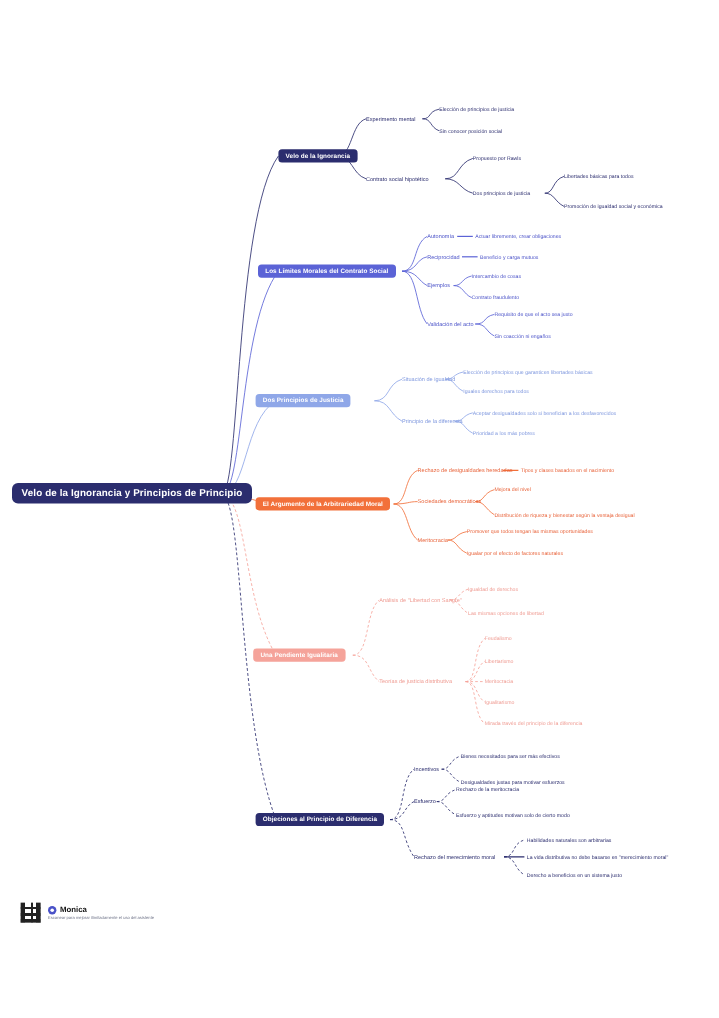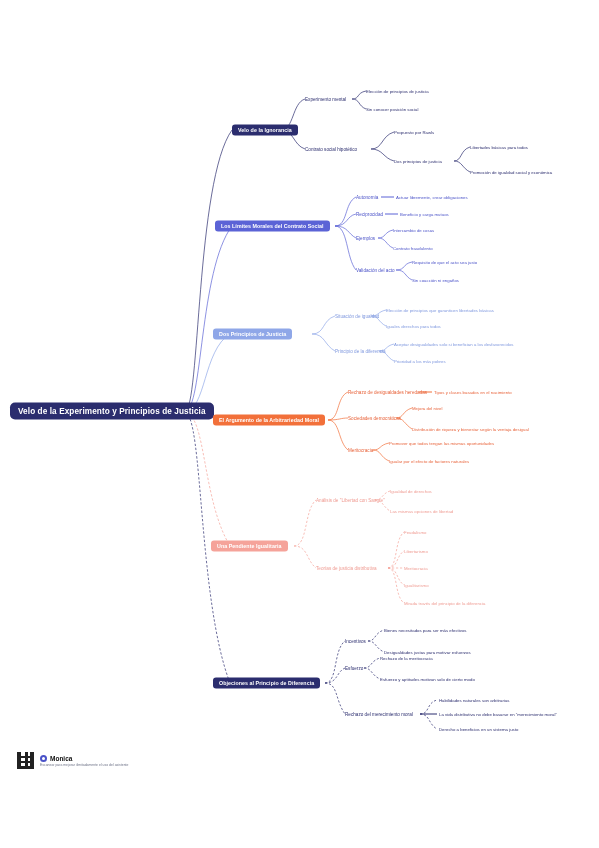--- a/index.html
+++ b/index.html
@@ -157,21 +157,21 @@
       <path d="M368,641 C376,641 374,633 384,630" stroke="#2b2d6e" stroke-dasharray="2.2 1.8"></path>
       <path d="M368,641 C376,641 375,648 384,652" stroke="#2b2d6e" stroke-dasharray="2.2 1.8"></path>
       <path d="M364,668 C372,668 370,661 380,658" stroke="#2b2d6e" stroke-dasharray="2.2 1.8"></path>
       <path d="M364,668 C372,668 371,675 380,679" stroke="#2b2d6e" stroke-dasharray="2.2 1.8"></path>
       <path d="M420,714 C430,714 426,703 437,700" stroke="#2b2d6e" stroke-dasharray="2.2 1.8"></path>
       <path d="M420,714 L437,714" stroke="#2b2d6e" stroke-width="1"></path>
       <path d="M420,714 C430,714 428,724 437,729" stroke="#2b2d6e" stroke-dasharray="2.2 1.8"></path>
     </g>
   </svg>
 
-  <div class="node root" style="left:10px;top:411px;">Velo de la Experimento y Principios de Justicia</div>
+  <div class="node root" style="left:10px;top:411px;">Velo de la Ignorancia y Principios de Principio</div>
 
   <div class="node l1 c-navy" style="left:232px;top:130px;">Velo de la Ignorancia</div>
   <div class="node l2 t-navy" style="left:305px;top:99px;">Experimento mental</div>
   <div class="node l3 t-navy" style="left:366px;top:91px;">Elección de principios de justicia</div>
   <div class="node l3 t-navy" style="left:366px;top:109px;">Sin conocer posición social</div>
   <div class="node l2 t-navy" style="left:305px;top:149px;">Contrato social hipotético</div>
   <div class="node l3 t-navy" style="left:394px;top:132px;">Propuesto por Rawls</div>
   <div class="node l3 t-navy" style="left:394px;top:161px;">Dos principios de justicia</div>
   <div class="node l3 t-navy" style="left:470px;top:147px;">Libertades básicas para todos</div>
   <div class="node l3 t-navy" style="left:470px;top:172px;">Promoción de igualdad social y económica</div>

